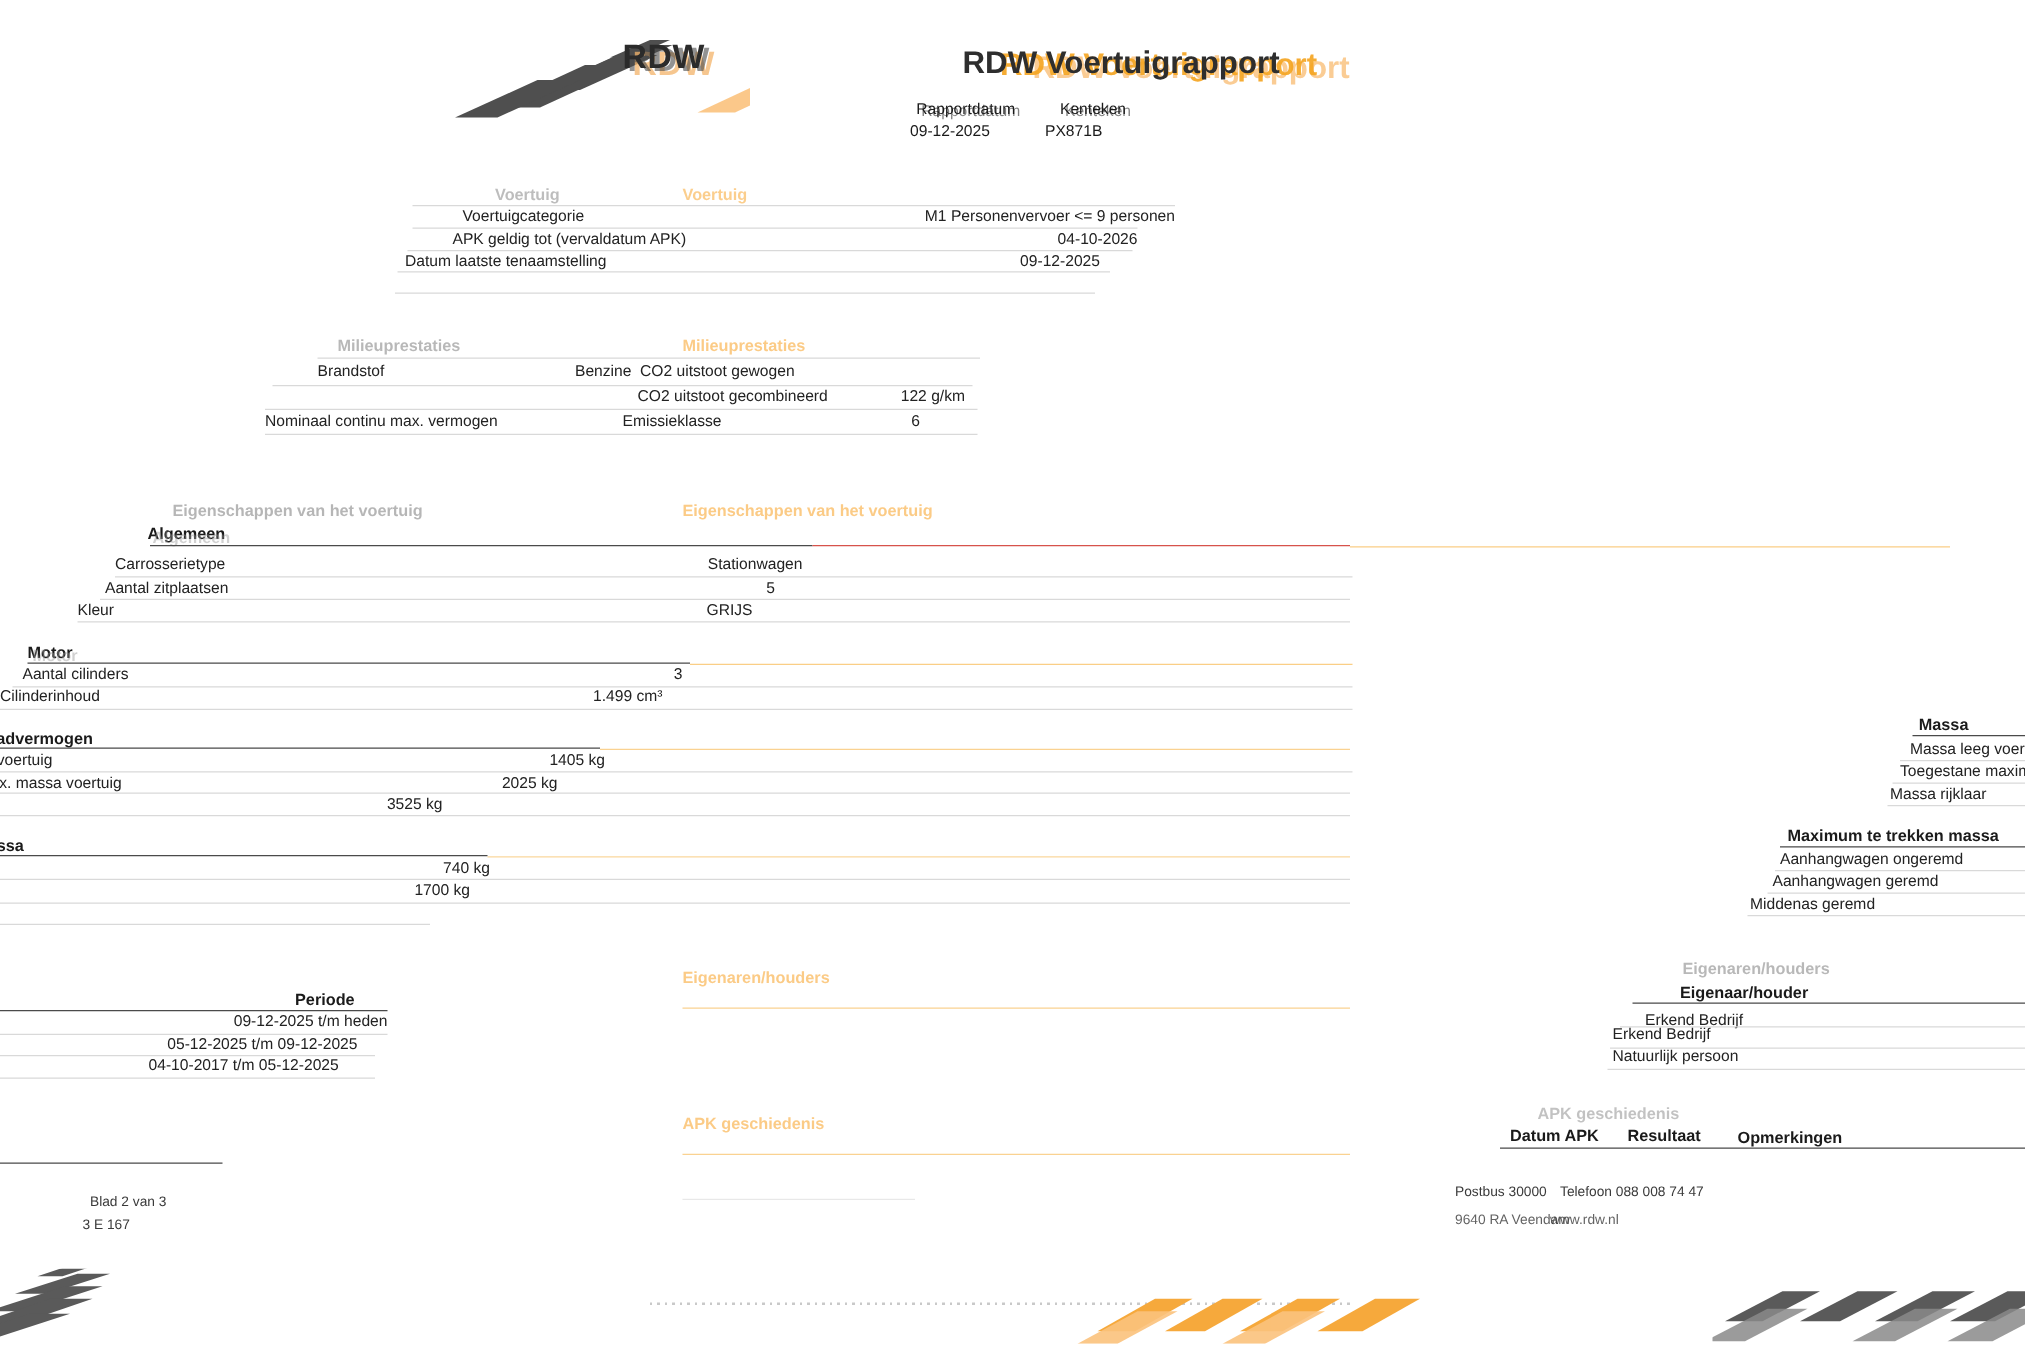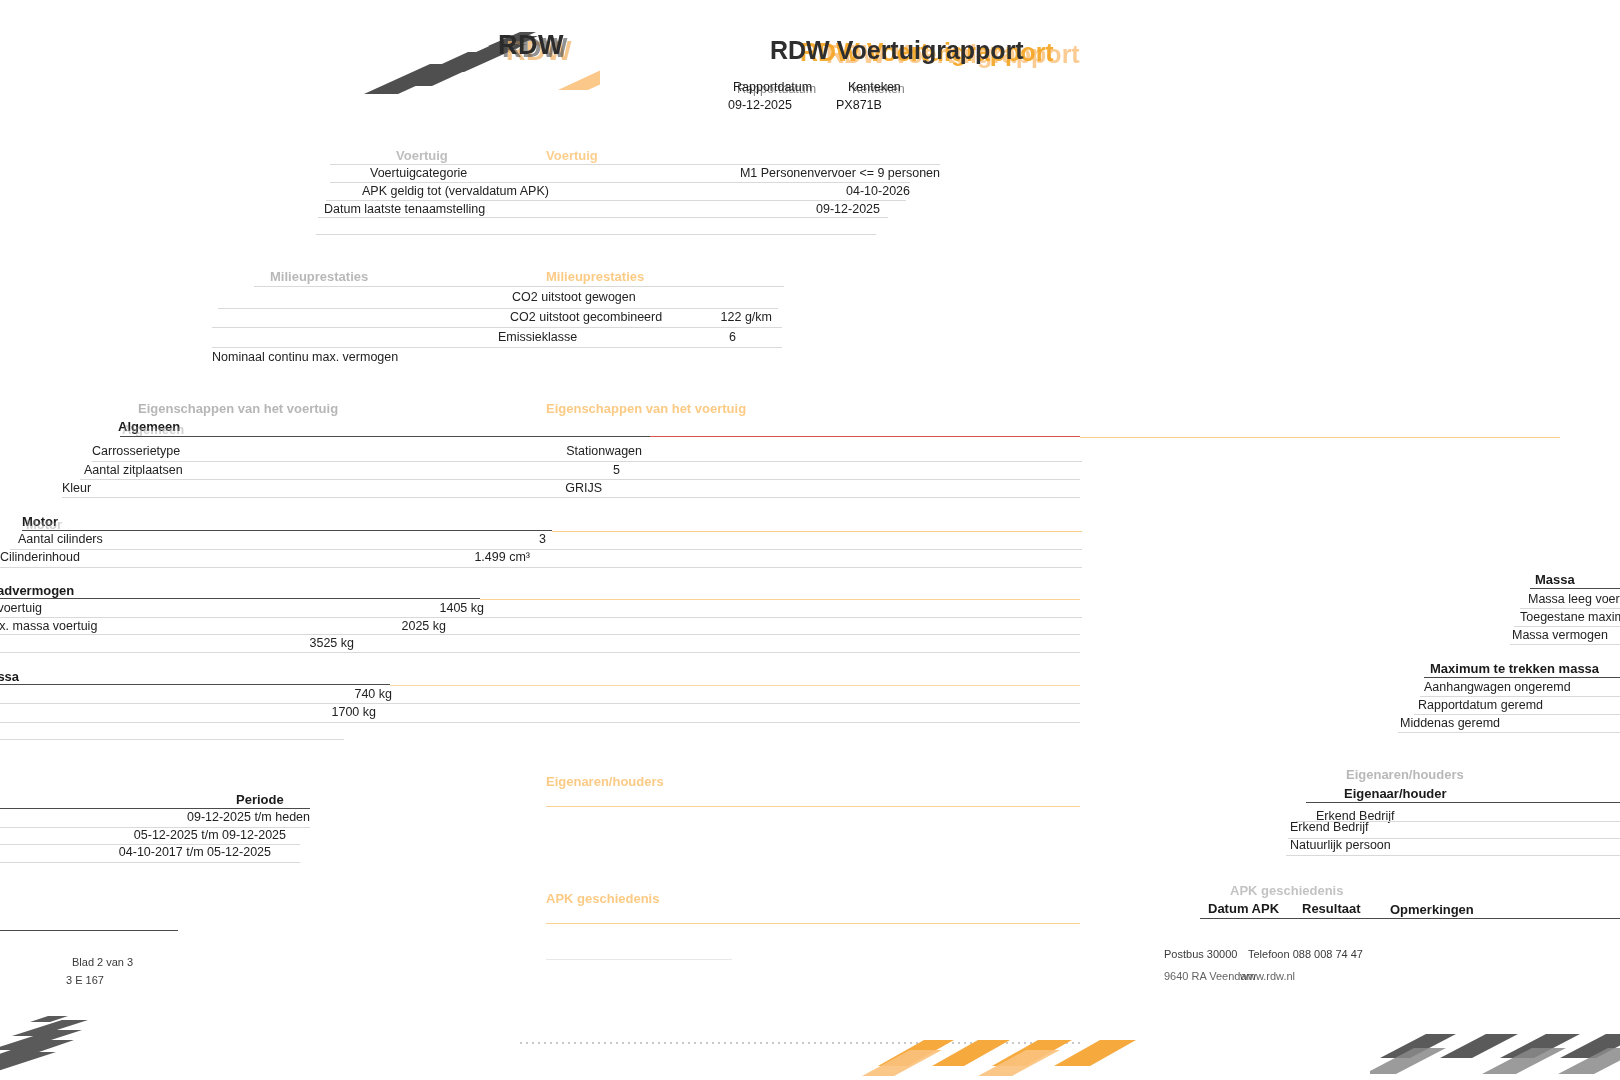--- a/index.html
+++ b/index.html
@@ -119,35 +119,39 @@
   </div>
   <div class="rule" style="left:318px;top:217px;width:570px;"></div>
 
   <div class="rule" style="left:316px;top:234px;width:560px;"></div>
 
   <div class="sect-h grey-soft" style="left:270px;top:269px;opacity:.7;">Milieuprestaties</div>
   <div class="sect-h amber-soft" style="left:546px;top:269px;opacity:.85;">Milieuprestaties</div>
 
   <div class="rule" style="left:254px;top:286px;width:530px;"></div>
 
+  <div class="row" style="left:254px;top:290px;width:410px;">
+    <span class="k">Brandstof</span>
+    <span class="v" style="left:206px;">Benzine</span>
+  </div>
   <div class="row" style="left:512px;top:290px;width:270px;">
     <span class="k">CO2 uitstoot gewogen</span>
     <span class="v" style="right:0;"></span>
   </div>
 
   <div class="rule" style="left:218px;top:308px;width:560px;"></div>
 
   <div class="row" style="left:510px;top:310px;width:262px;">
     <span class="k">CO2 uitstoot gecombineerd</span>
     <span class="v" style="right:0;">122 g/km</span>
   </div>
 
   <div class="rule" style="left:212px;top:327px;width:570px;"></div>
 
-  <div class="row" style="left:212px;top:330px;width:420px;margin-top:20px;">
+  <div class="row" style="left:212px;top:330px;width:420px;">
     <span class="k">Nominaal continu max. vermogen</span>
   </div>
   <div class="row" style="left:498px;top:330px;width:260px;">
     <span class="k">Emissieklasse</span>
     <span class="v" style="right:22px;">6</span>
   </div>
   <div class="rule" style="left:212px;top:347px;width:570px;"></div>
 
   <div class="sect-h grey-soft" style="left:138px;top:401px;opacity:.72;">Eigenschappen van het voertuig</div>
   <div class="sect-h amber-soft" style="left:546px;top:401px;opacity:.85;">Eigenschappen van het voertuig</div>
@@ -236,32 +240,32 @@
   <div class="rule dark" style="left:1530px;top:588px;width:90px;"></div>
   <div class="row" style="left:1528px;top:592px;width:92px;">
     <span class="k">Massa leeg voertuig</span>
   </div>
   <div class="rule" style="left:1520px;top:608px;width:100px;"></div>
   <div class="row" style="left:1520px;top:610px;width:100px;">
     <span class="k">Toegestane maximum massa</span>
   </div>
   <div class="rule" style="left:1514px;top:626px;width:106px;"></div>
   <div class="row" style="left:1512px;top:628px;width:108px;">
-    <span class="k">Massa vermogen</span>
+    <span class="k">Massa rijklaar</span>
   </div>
   <div class="rule" style="left:1510px;top:644px;width:110px;"></div>
 
   <div class="sect-h" style="left:1430px;top:661px;">Maximum te trekken massa</div>
   <div class="rule dark" style="left:1424px;top:677px;width:196px;"></div>
   <div class="row" style="left:1424px;top:680px;width:196px;">
     <span class="k">Aanhangwagen ongeremd</span>
   </div>
   <div class="rule" style="left:1420px;top:696px;width:200px;"></div>
   <div class="row" style="left:1418px;top:698px;width:202px;">
-    <span class="k">Rapportdatum geremd</span>
+    <span class="k">Aanhangwagen geremd</span>
   </div>
   <div class="rule" style="left:1414px;top:714px;width:206px;"></div>
   <div class="row" style="left:1400px;top:716px;width:220px;">
     <span class="k">Middenas geremd</span>
   </div>
   <div class="rule" style="left:1398px;top:732px;width:222px;"></div>
 
   <div class="sect-h grey-soft" style="left:1346px;top:767px;opacity:.7;">Eigenaren/houders</div>
   <div class="sect-h amber-soft" style="left:546px;top:774px;opacity:.85;">Eigenaren/houders</div>
 

